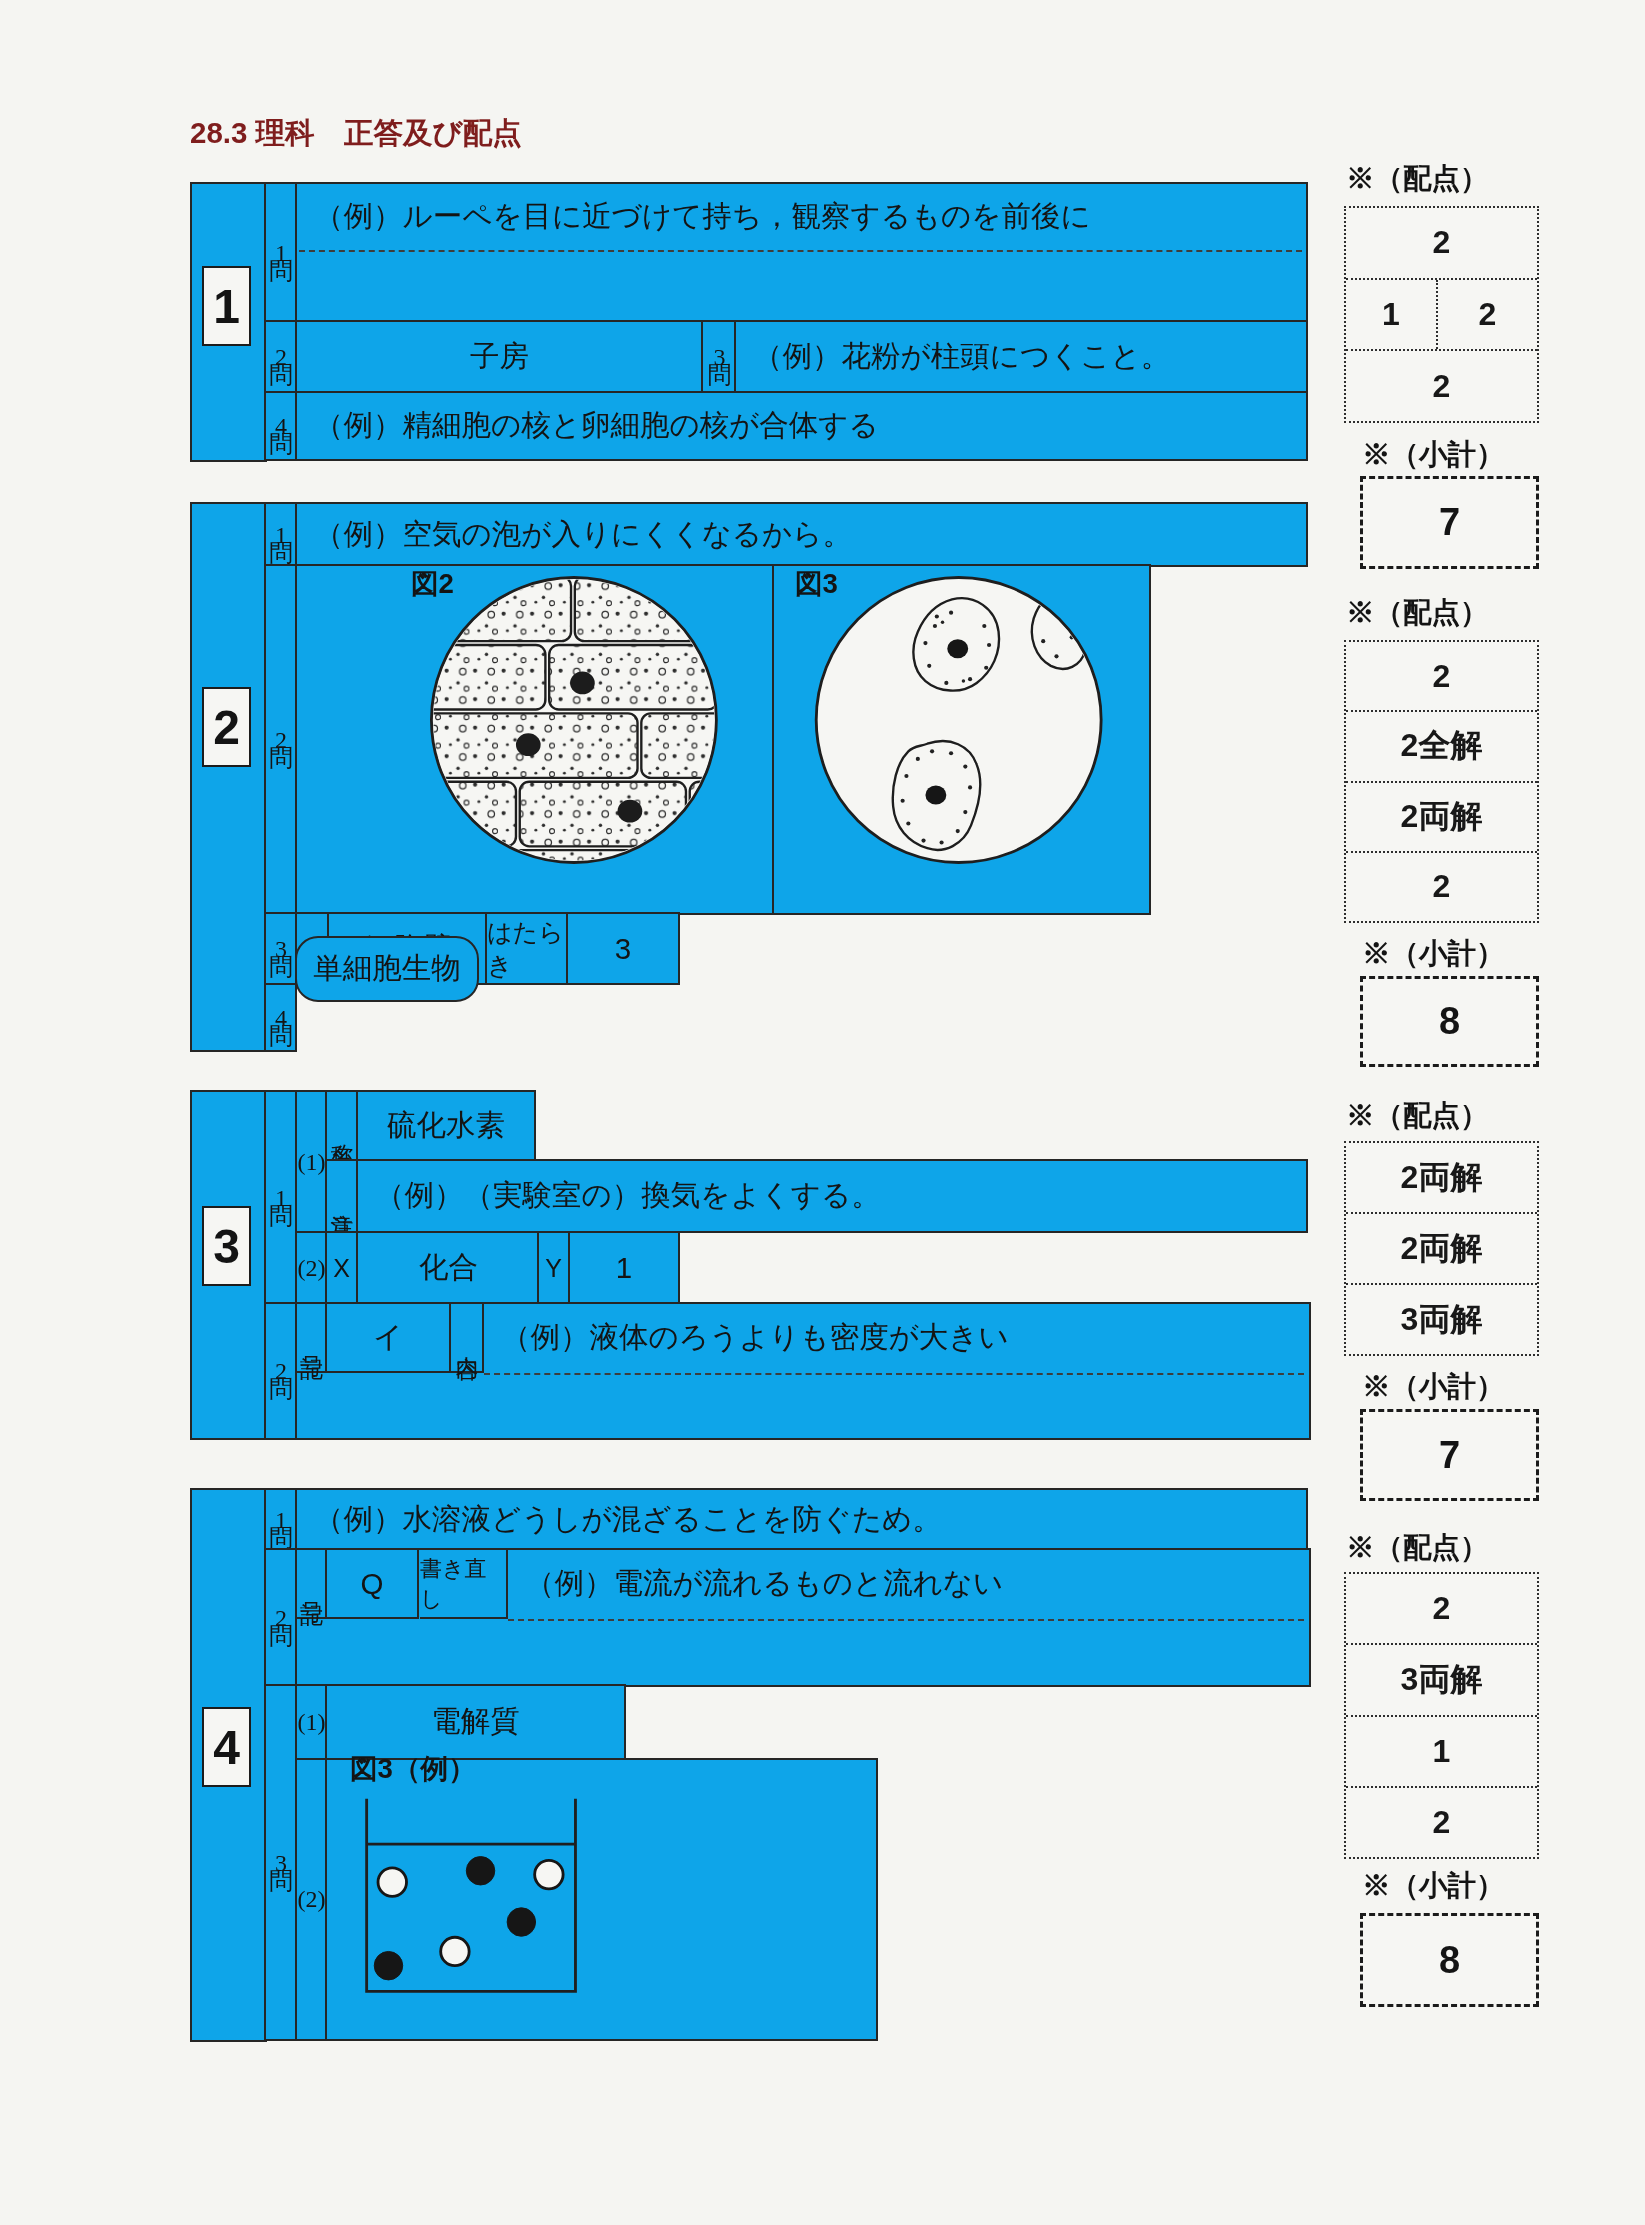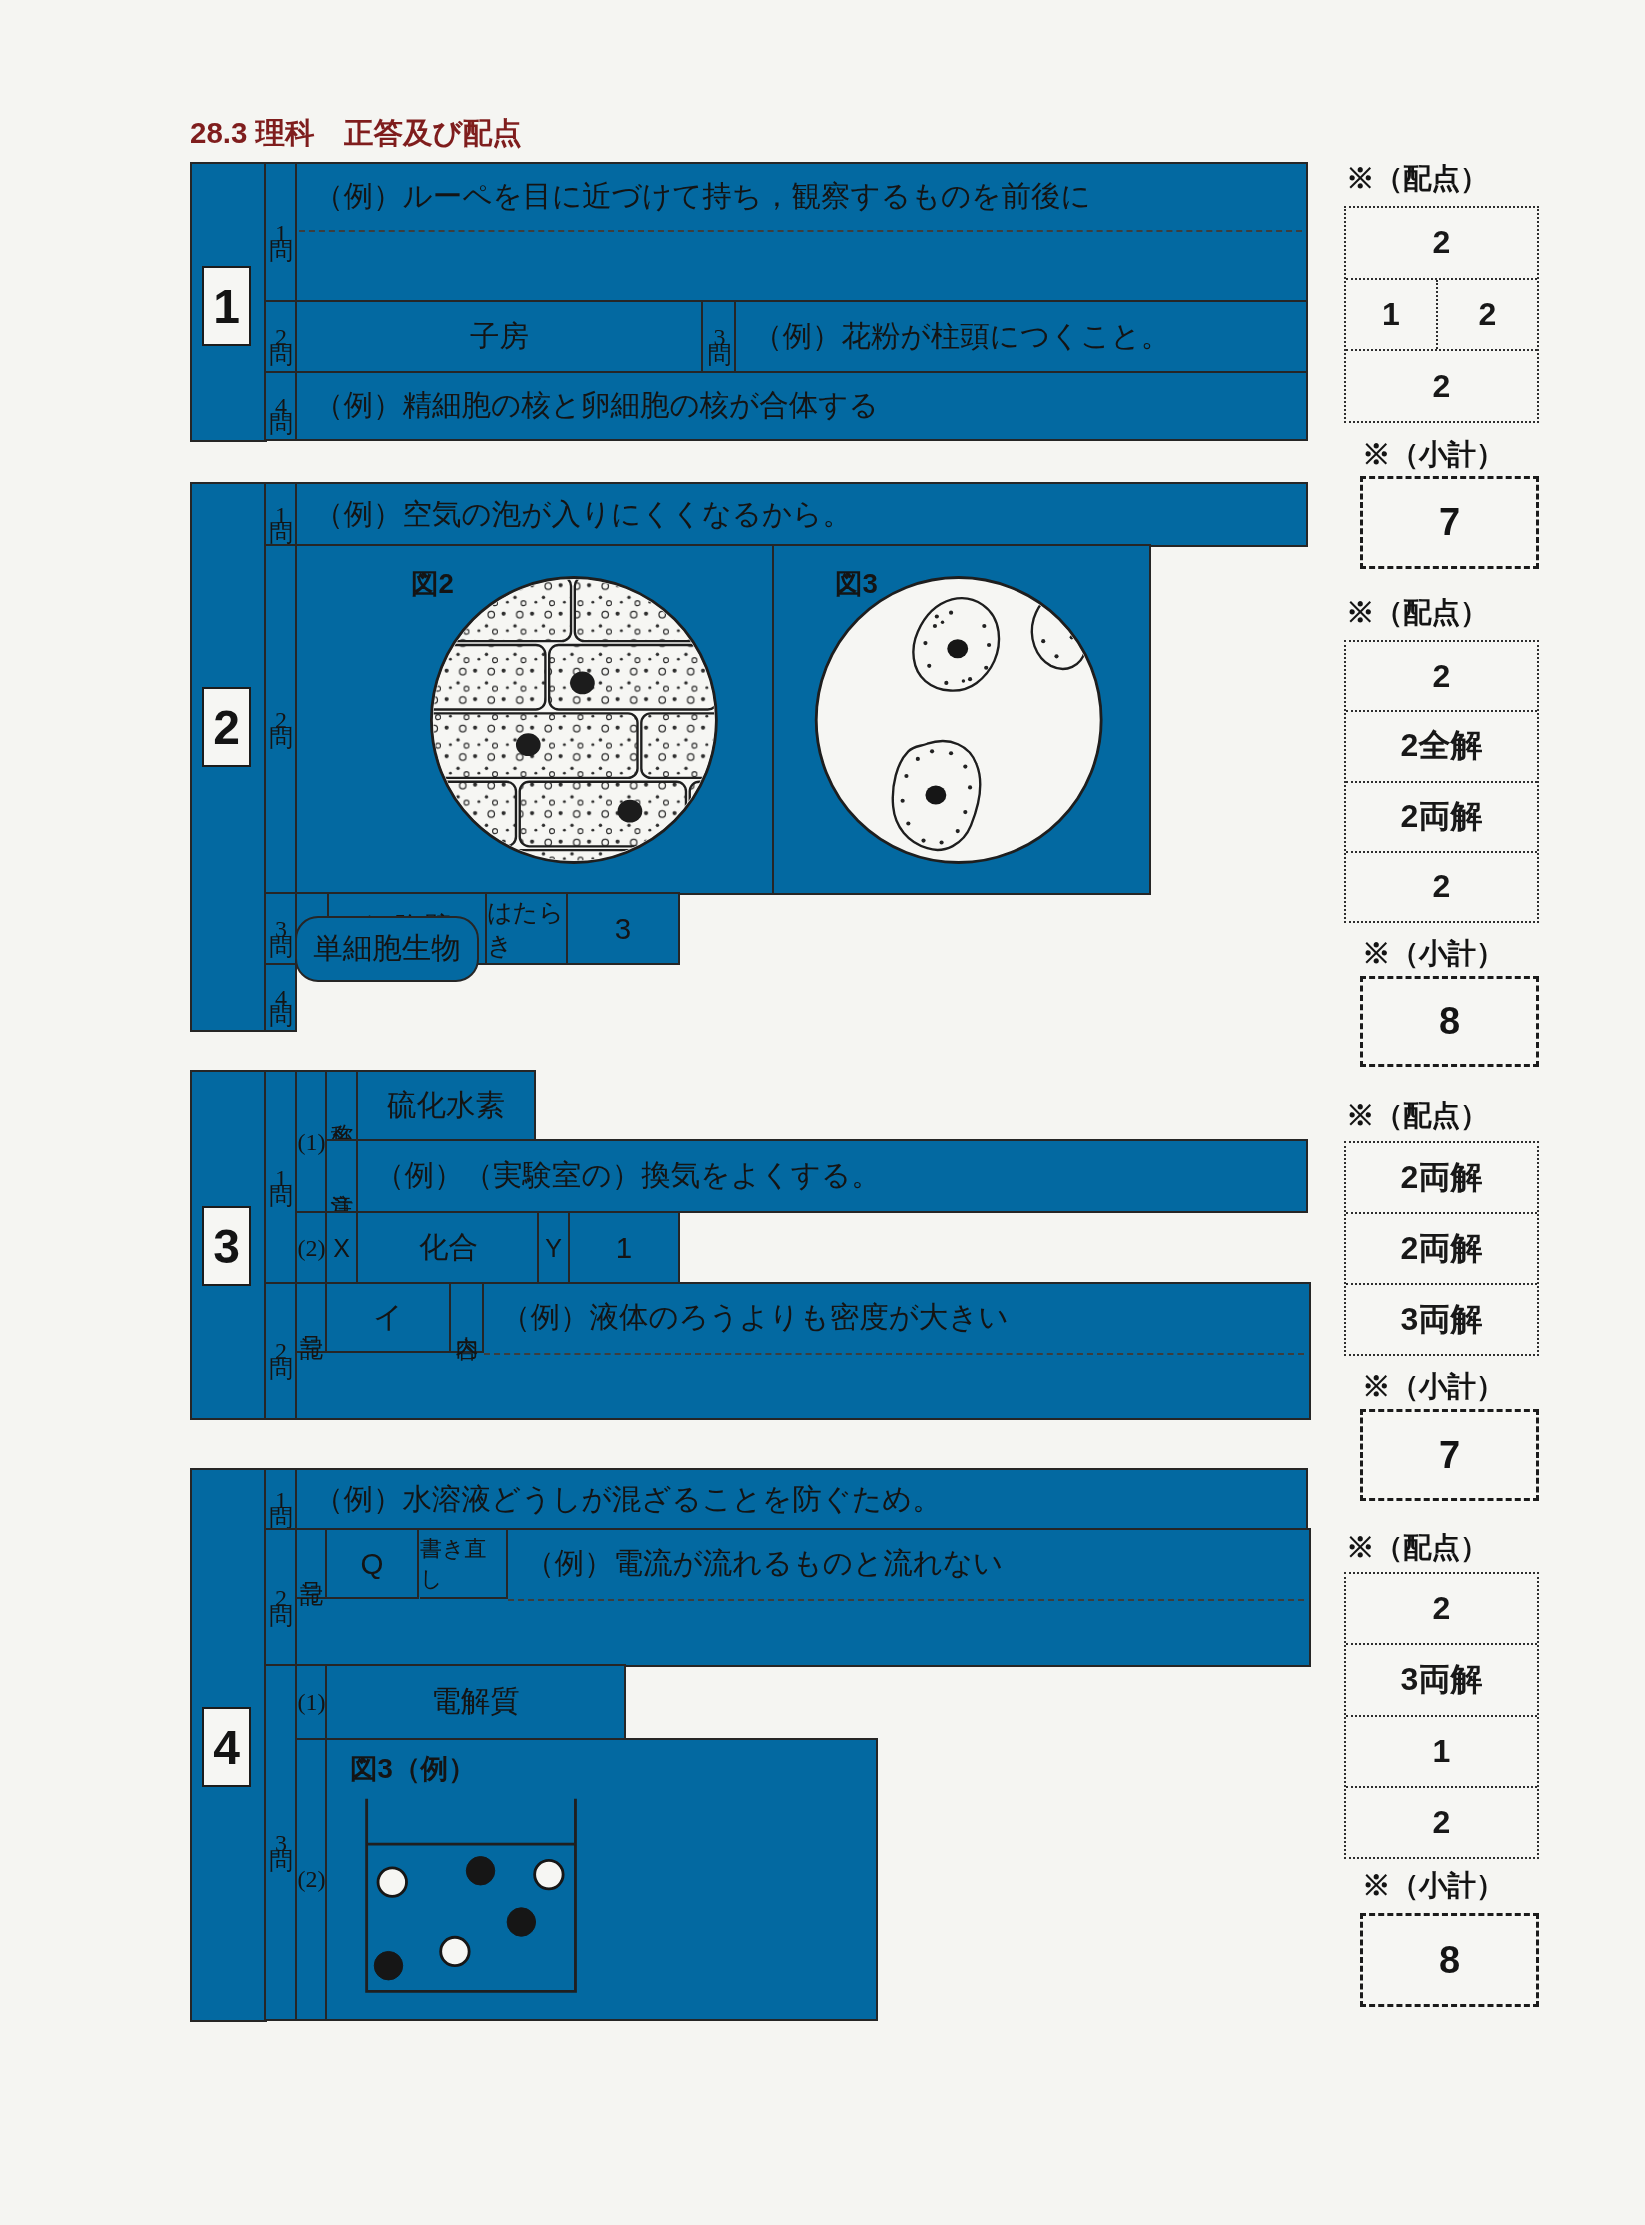--- a/index.html
+++ b/index.html
@@ -1,21 +1,21 @@
 <!DOCTYPE html>
 <html style="font-size:15px"><head>
 <meta charset="utf-8">
 <style>
   html,body { margin:0; padding:0; background:#e8e8e6; }
   #page {
     position:relative; width:1645px; height:2226px;
     background:#f5f5f2; overflow:hidden;
     font-family:"Liberation Serif", serif; color:#141414;
   }
-  .c { position:absolute; box-sizing:border-box; border:2.9px solid #262626; background:#0369a1; }
+  .c { position:absolute; box-sizing:border-box; border:2.9px solid #262626; background:#0ea5e9;margin-top:20px; }
   .ans { font-family:"Liberation Serif", serif; font-size:29.5px; color:#141414;
          display:flex; align-items:center; }
   .lft { justify-content:flex-start; padding-left:17px; }
   .ctr { justify-content:center; }
   .lab { display:flex; align-items:center; justify-content:center;
          font-family:"Liberation Serif", serif; color:#141414; }
   .vt  { writing-mode:vertical-rl; text-orientation:upright; font-size:24px; line-height:1.05; }
   .sm  { font-size:23px; }
   .dash-h { position:absolute; border-top:2.9px dashed #3d3d3d; height:0; }
   .numbox { position:absolute; box-sizing:border-box; border:2.9px solid #1c1c1c;
@@ -80,21 +80,21 @@
     </div>
   <div class="c ans lft" style="left:295px; top:482px; width:1013px; height:65px;">（例）空気の泡が入りにくくなるから。</div>
 
   <div class="c lab" style="left:264px; top:544px; width:33px; height:351px;">
       <span class="vt">問2</span>
     </div>
   <div class="c" style="left:295px; top:544px; width:480px; height:351px;"></div>
   <div class="c" style="left:772px; top:544px; width:379px; height:351px;"></div>
 
   <div class="fig-label" style="left:403px; top:565px;margin-left:8px;">図2</div>
-  <div class="fig-label" style="left:795px; top:565px;margin-left:40px;">図3</div>
+  <div class="fig-label" style="left:795px; top:565px;">図3</div>
 
   <svg style="left:298px; top:550px;" width="472" height="340" viewBox="0 0 496 358">
     <defs>
       <pattern id="speck" width="30" height="30" patternUnits="userSpaceOnUse">
         <rect width="30" height="30" fill="#f6f6f3"></rect>
         <circle cx="6" cy="7" r="2.2" fill="#2c2c2c"></circle>
         <circle cx="18" cy="20" r="1.8" fill="#2c2c2c"></circle>
         <circle cx="23" cy="8" r="3.4" fill="none" stroke="#2c2c2c" stroke-width="1.3"></circle>
         <circle cx="10" cy="25" r="1.5" fill="#2c2c2c"></circle>
         <circle cx="27" cy="26" r="2.6" fill="none" stroke="#2c2c2c" stroke-width="1.2"></circle>

